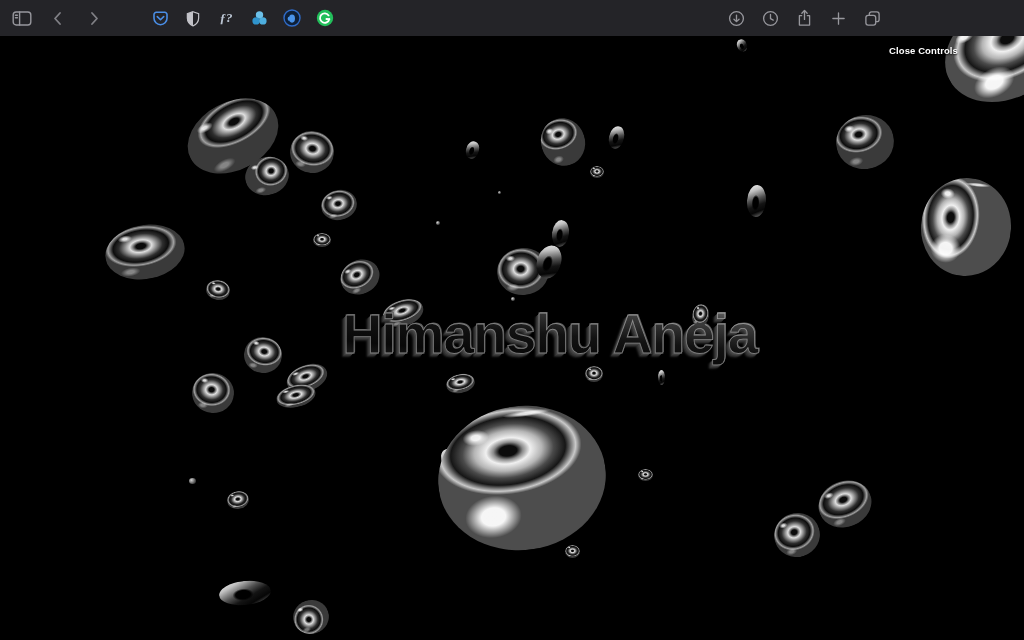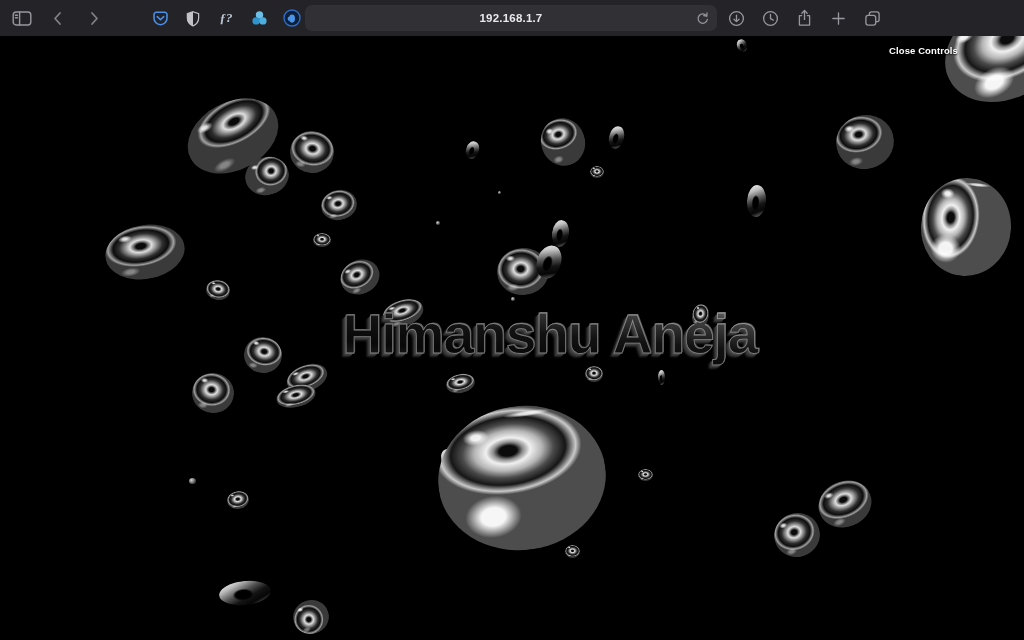--- a/index.html
+++ b/index.html
@@ -125,29 +125,20 @@
     </div>
     <div class="tb-btn">
       <svg width="18" height="18" viewBox="0 0 18 18">
         <circle cx="9" cy="9" r="8.2" fill="#22bf5b"></circle>
         <path d="M12.6 6.4 A4.7 4.7 0 1 0 13.3 10.2" fill="none" stroke="#fff" stroke-width="1.8" stroke-linecap="round"></path>
         <path d="M13.3 10.2 l-2.9 -0.2" stroke="#fff" stroke-width="1.8" stroke-linecap="round"></path>
       </svg>
     </div>
   </div>
 
-  <div class="url-field">
-    <span class="url-text">192.168.1.7</span>
-    <div class="reload-btn">
-      <svg class="icon" width="15" height="15" viewBox="0 0 17 17">
-        <path d="M13.2 5.6 A5.3 5.3 0 1 0 14 9.6"></path>
-        <path d="M13.6 2.2 L13.4 5.8 L9.9 5.2"></path>
-      </svg>
-    </div>
-  </div>
 
   <div class="tb-right">
     <div class="tb-btn">
       <svg class="icon" width="17" height="17" viewBox="0 0 18 18">
         <circle cx="9" cy="9" r="7.3"></circle>
         <line x1="9" y1="5.4" x2="9" y2="12"></line>
         <path d="M6.3 9.7 L9 12.3 L11.7 9.7"></path>
       </svg>
     </div>
     <div class="tb-btn">

